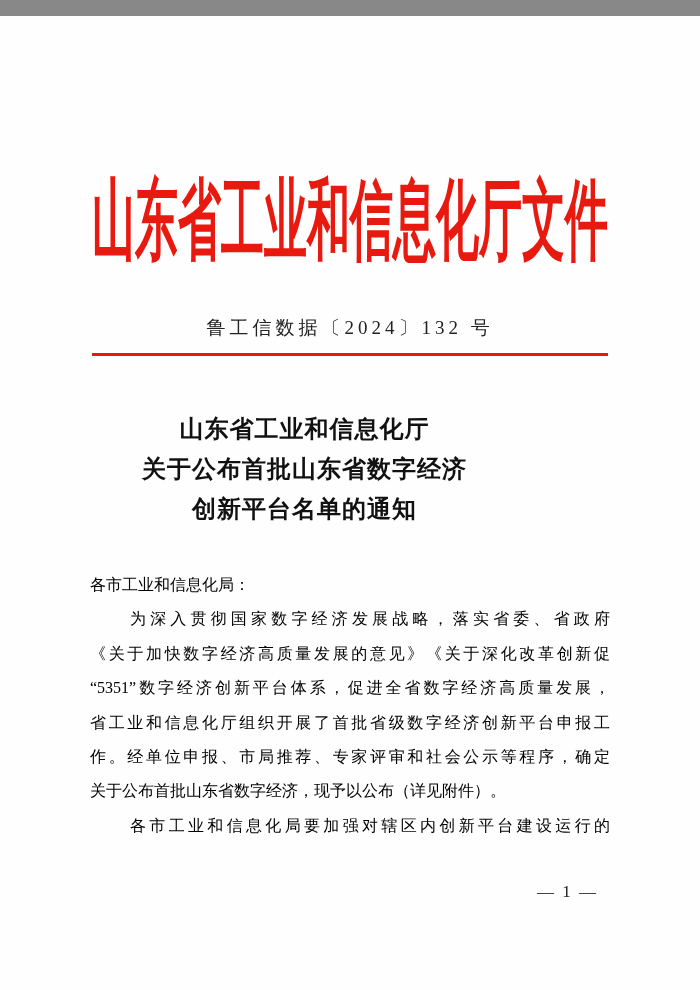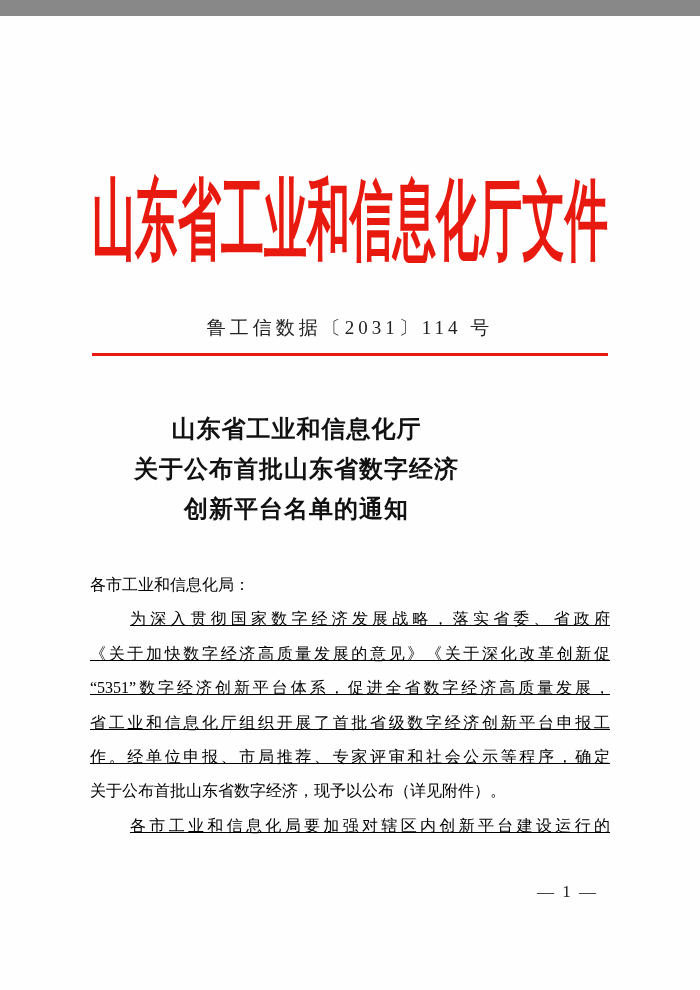--- a/index.html
+++ b/index.html
@@ -54,21 +54,21 @@
     top: 337px;
     left: 92px;
     width: 516px;
     height: 3px;
     background: #e8190f;
   }
   
   .doc-title {
     position: absolute;
     top: 393px;
-    left: 8px;
+    left: 16px;
     width: 577px;
     text-align: center;
     font-size: 24px;
     font-weight: 700;
     line-height: 40px;
     letter-spacing: 1px;
     color: #111;
   }
   
   .body-text {
@@ -81,21 +81,20 @@
     color: #000000;
   }
   .body-line {
     white-space: nowrap;
   }
   .body-line.fill {
     white-space: normal;
     text-align: justify;
     text-align-last: justify;
     text-justify: inter-character;
-    text-decoration: underline;
   }
   .body-line.indent {
     text-indent: 40px;
   }
   
   .page-number {
     position: absolute;
     top: 866px;
     right: 102px;
     font-size: 17px;
@@ -106,21 +105,21 @@
 </style>
 </head>
 <body>
 
 <div class="page">
 
   <div class="banner-wrap">
     <span class="banner">山东省工业和信息化厅文件</span>
   </div>
 
-  <div class="doc-number">鲁工信数据〔2031〕114 号</div>
+  <div class="doc-number">鲁工信数据〔2024〕132 号</div>
 
   <div class="red-rule"></div>
 
   <div class="doc-title">
 
   <div class="title-line">山东省工业和信息化厅</div>
       <div class="title-line">关于公布首批山东省数字经济</div>
       <div class="title-line">创新平台名单的通知</div>
     </div>
 

